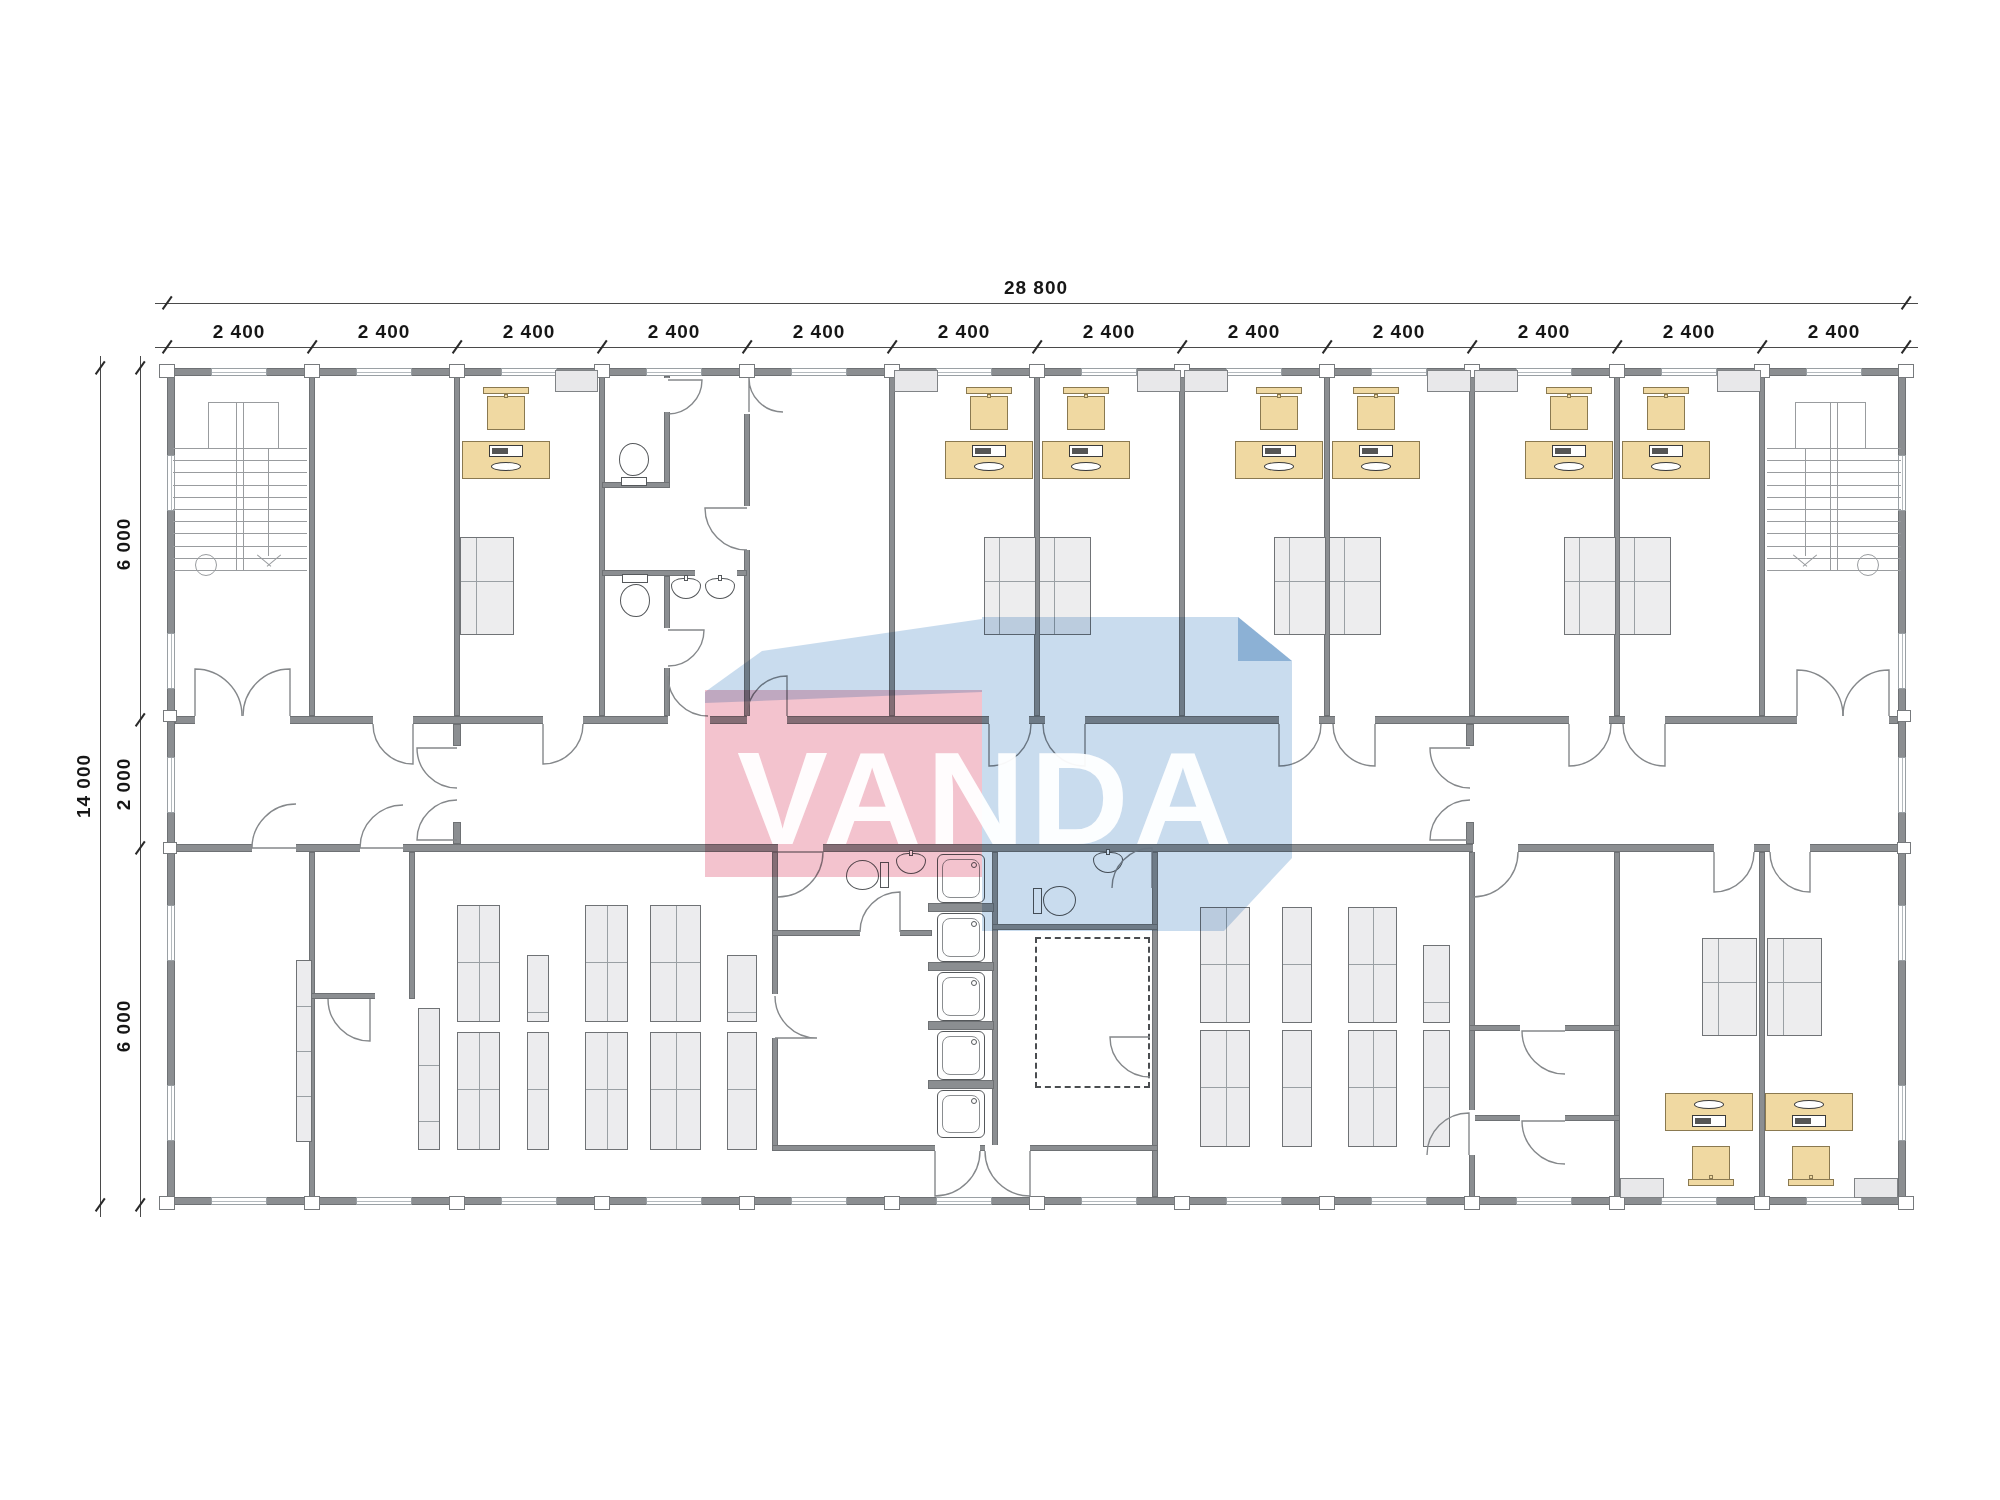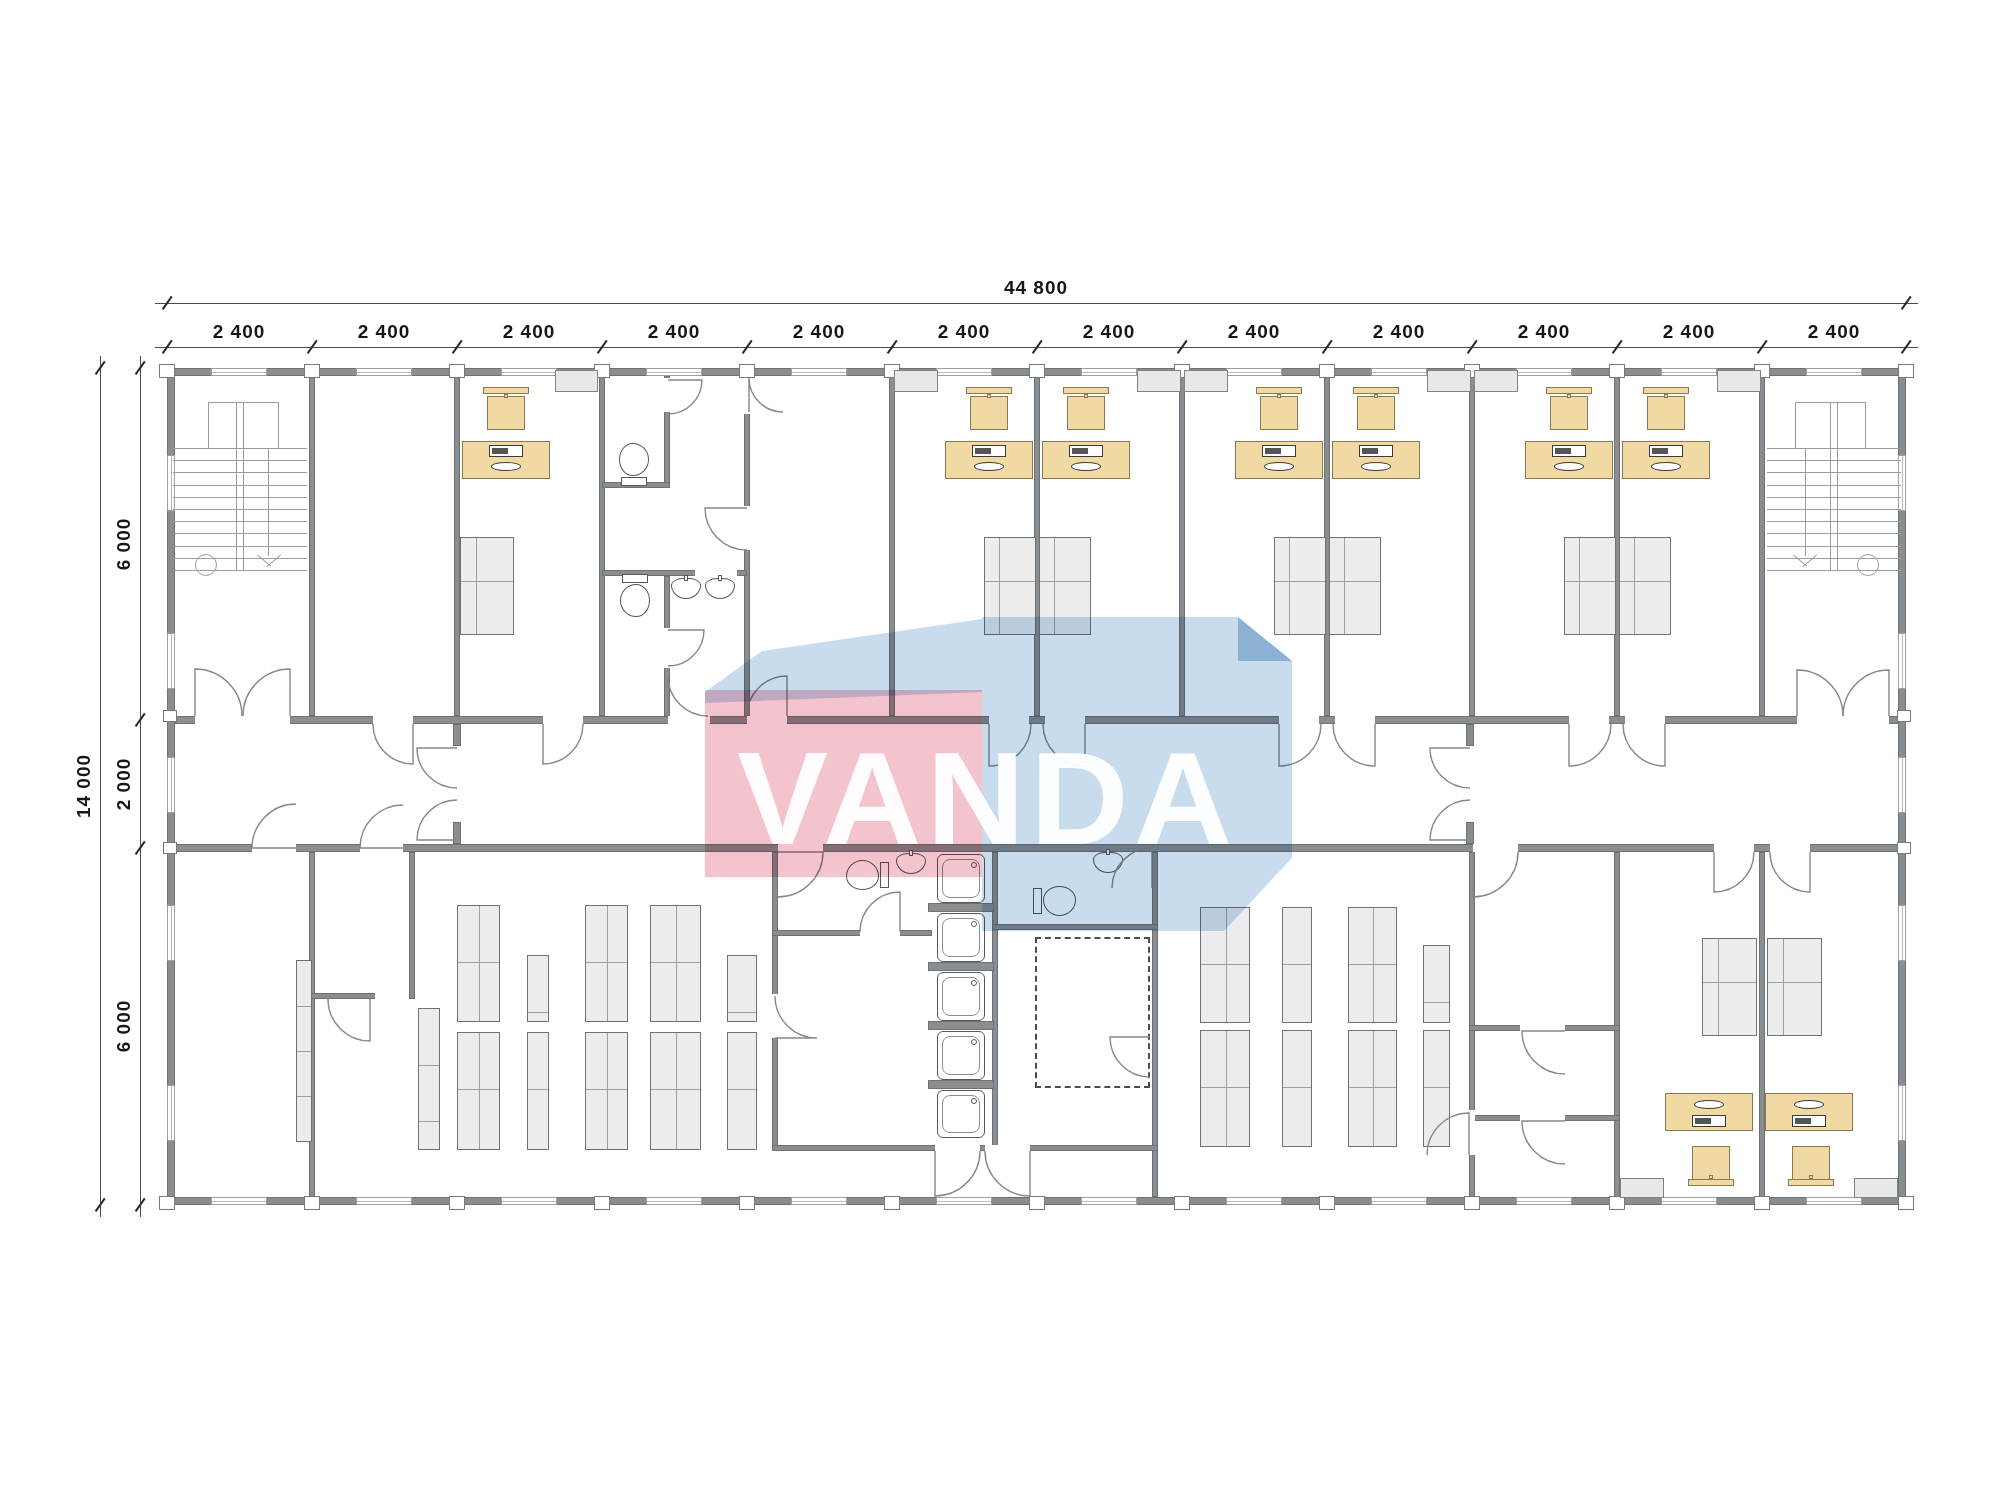--- a/index.html
+++ b/index.html
@@ -568,21 +568,21 @@
       <path d="M1810,852 L1810.0,892.0 A40,40 0 0 1 1770.0,852.0" fill="none" stroke="#85888b" stroke-width="1.4"></path>
       <path d="M668,380 L702.0,380.0 A34,34 0 0 1 668.0,414.0" fill="none" stroke="#85888b" stroke-width="1.4"></path>
       <path d="M749,412 L749.0,378.0 A34,34 0 0 0 783.0,412.0" fill="none" stroke="#85888b" stroke-width="1.4"></path>
       <path d="M747,508 L705.0,508.0 A42,42 0 0 0 747.0,550.0" fill="none" stroke="#85888b" stroke-width="1.4"></path>
       <path d="M668,630 L704.0,630.0 A36,36 0 0 1 668.0,666.0" fill="none" stroke="#85888b" stroke-width="1.4"></path>
     </svg>
   <div id="layer-dims" class="abs">
       <div class="dimline" style="left: 155px; top: 303px; width: 1763px; height: 1.2px;"></div>
       <div class="tick" style="left: 159px; top: 302.25px;"></div>
       <div class="tick" style="left: 1898px; top: 302.25px;"></div>
-      <div class="dimlabel" style="left: 1036px; top: 288px; transform: translate(-50%, -50%);">44 800</div>
+      <div class="dimlabel" style="left: 1036px; top: 288px; transform: translate(-50%, -50%);">28 800</div>
       <div class="dimline" style="left: 155px; top: 347px; width: 1763px; height: 1.2px;"></div>
       <div class="tick" style="left: 159px; top: 346.25px;"></div>
       <div class="tick" style="left: 304px; top: 346.25px;"></div>
       <div class="tick" style="left: 449px; top: 346.25px;"></div>
       <div class="tick" style="left: 594px; top: 346.25px;"></div>
       <div class="tick" style="left: 739px; top: 346.25px;"></div>
       <div class="tick" style="left: 884px; top: 346.25px;"></div>
       <div class="tick" style="left: 1029px; top: 346.25px;"></div>
       <div class="tick" style="left: 1174px; top: 346.25px;"></div>
       <div class="tick" style="left: 1319px; top: 346.25px;"></div>

